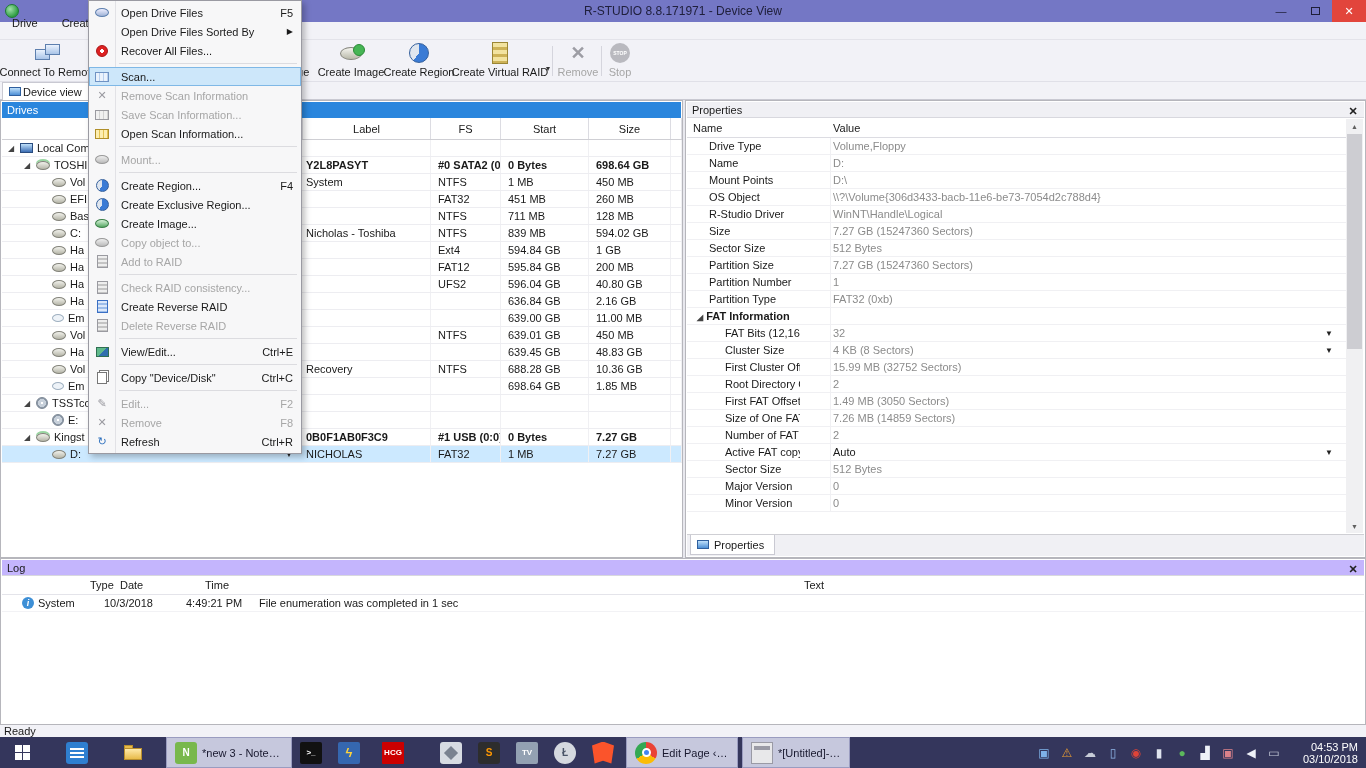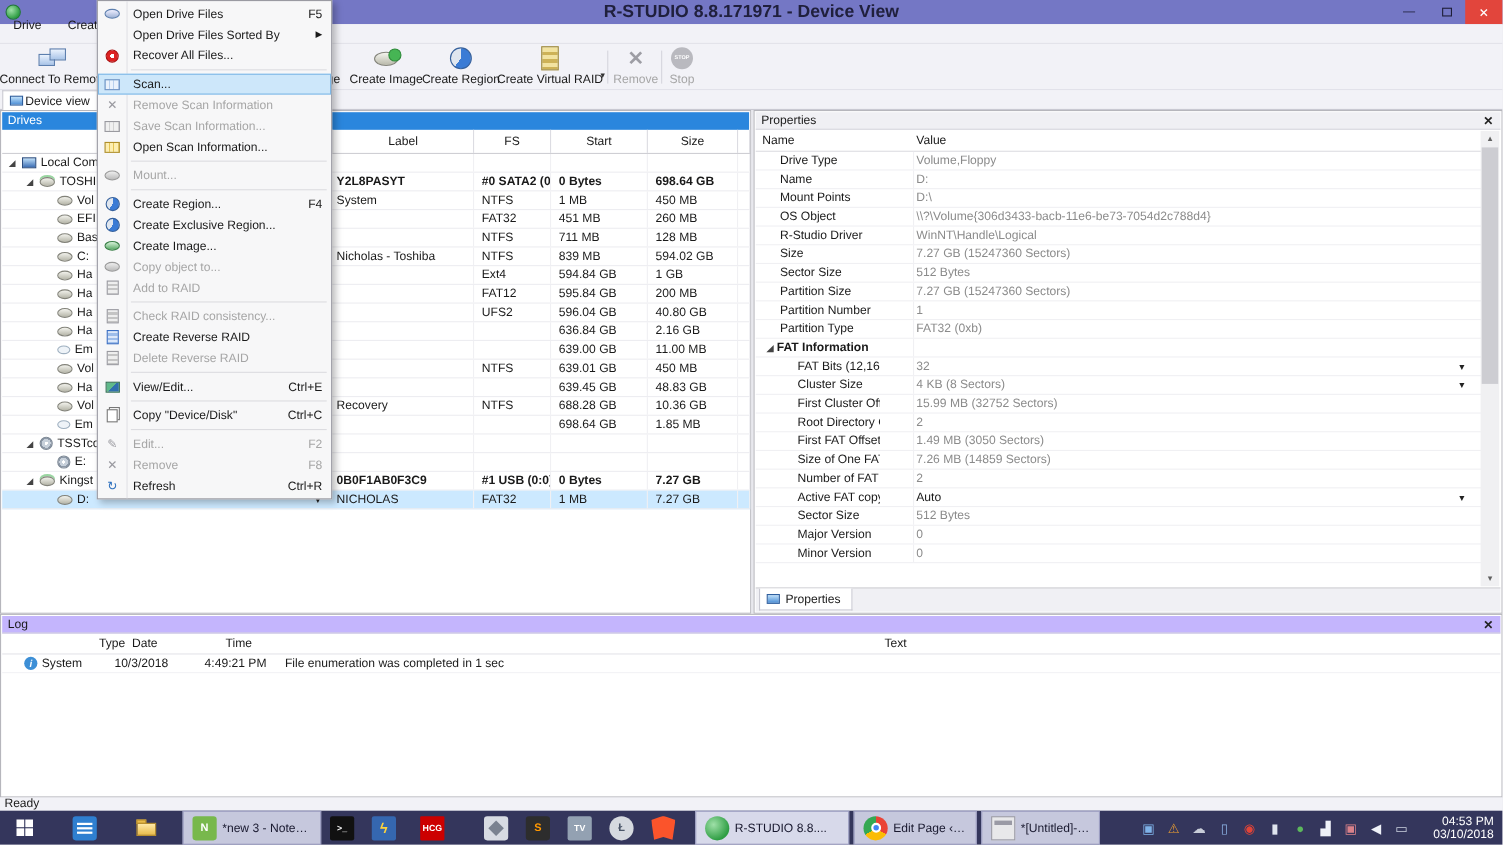--- a/index.html
+++ b/index.html
@@ -3,21 +3,21 @@
 <meta charset="utf-8">
 <style>
   * { margin:0; padding:0; box-sizing:border-box; }
   html,body { width:1366px; height:768px; overflow:hidden; }
   body { font-family:"Liberation Sans", sans-serif; font-size:11px; color:#1a1a1a; background:#f2f2f7; position:relative; }
   #screen { position:absolute; inset:0; }
 
   
   #titlebar { position:absolute; left:0; top:0; width:1366px; height:22px; background:#7477c5; display:flex; align-items:center; }
   #app-icon { width:14px; height:14px; margin-left:5px; border-radius:50%; background:radial-gradient(circle at 35% 35%, #9fe0a8, #2f9e44 70%); border:1px solid #1f7a33; }
-  #title-text { position:absolute; left:0; right:0; text-align:center; color:#20203d; font-size:16px; pointer-events:none;font-weight:bold; }
+  #title-text { position:absolute; left:0; right:0; text-align:center; color:#20203d; font-size:12px; pointer-events:none; }
   #win-controls { position:absolute; right:0; top:0; display:flex; height:22px; }
   .win-btn { width:34px; height:22px; display:flex; align-items:center; justify-content:center; color:#1e1e38; font-size:11px; }
   .win-btn.close { background:#e2453c; color:#fff; }
   .max-glyph { width:9px; height:8px; border:1px solid #1e1e38; display:inline-block; }
 
   
   #menubar { position:absolute; left:0; top:22px; width:1366px; height:18px; background:#f2f2f7; display:flex; align-items:center; border-bottom:1px solid #e3e3ea; }
   .menubar-item { padding:0 12px; height:34px; line-height:18px; }
 
   
@@ -725,26 +725,20 @@
         <div class="tk-ico">
           <span>
             <span class="ap ap-ltc">Ł</span>
           </span>
         </div>
         <div class="tk-ico">
           <span>
             <span class="ap ap-brave"></span>
           </span>
         </div>
-        <div class="tk-win active" style="margin-left: 10px; width: 140px;">
-          <span>
-            <span class="ap ap-rstudio"></span>
-          </span>
-          <span class="lbl">R-STUDIO 8.8....</span>
-        </div>
         <div class="tk-win" style="margin-left: 4px; width: 112px;">
           <span>
             <span class="ap ap-chrome">
               <i></i>
             </span>
           </span>
           <span class="lbl">Edit Page ‹ Ko...</span>
         </div>
         <div class="tk-win" style="margin-left: 4px; width: 108px;">
           <span>

